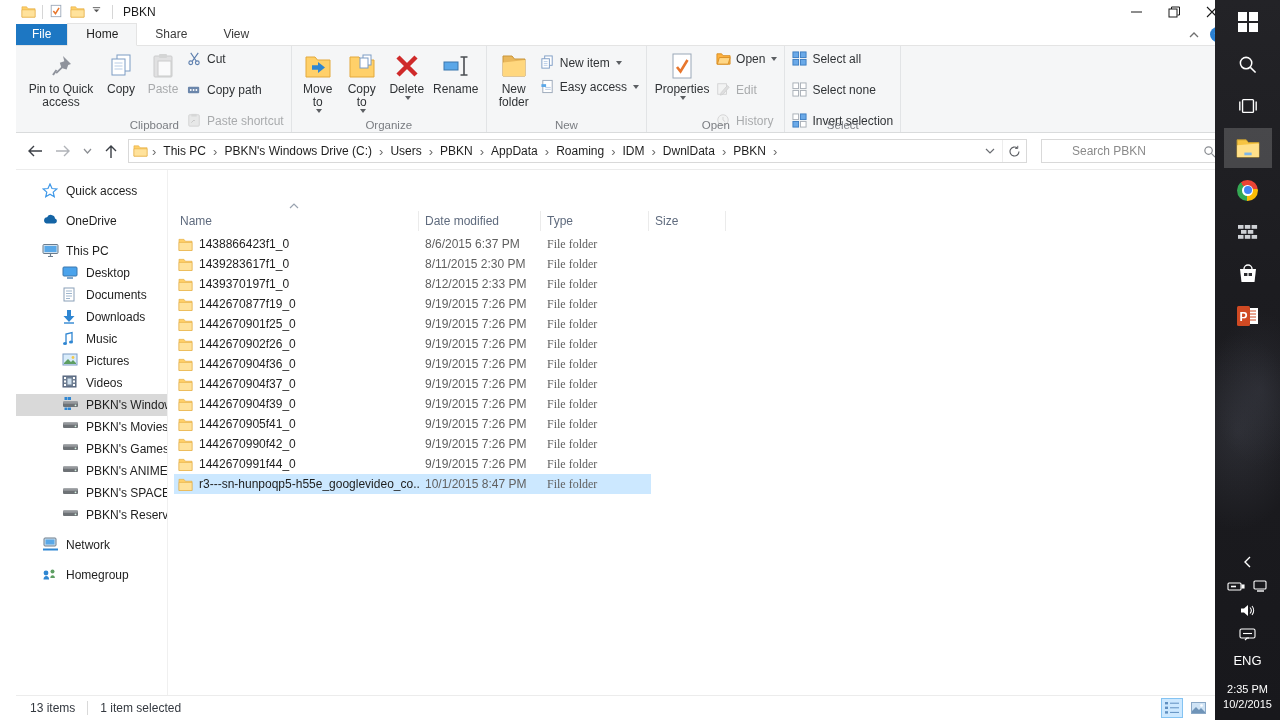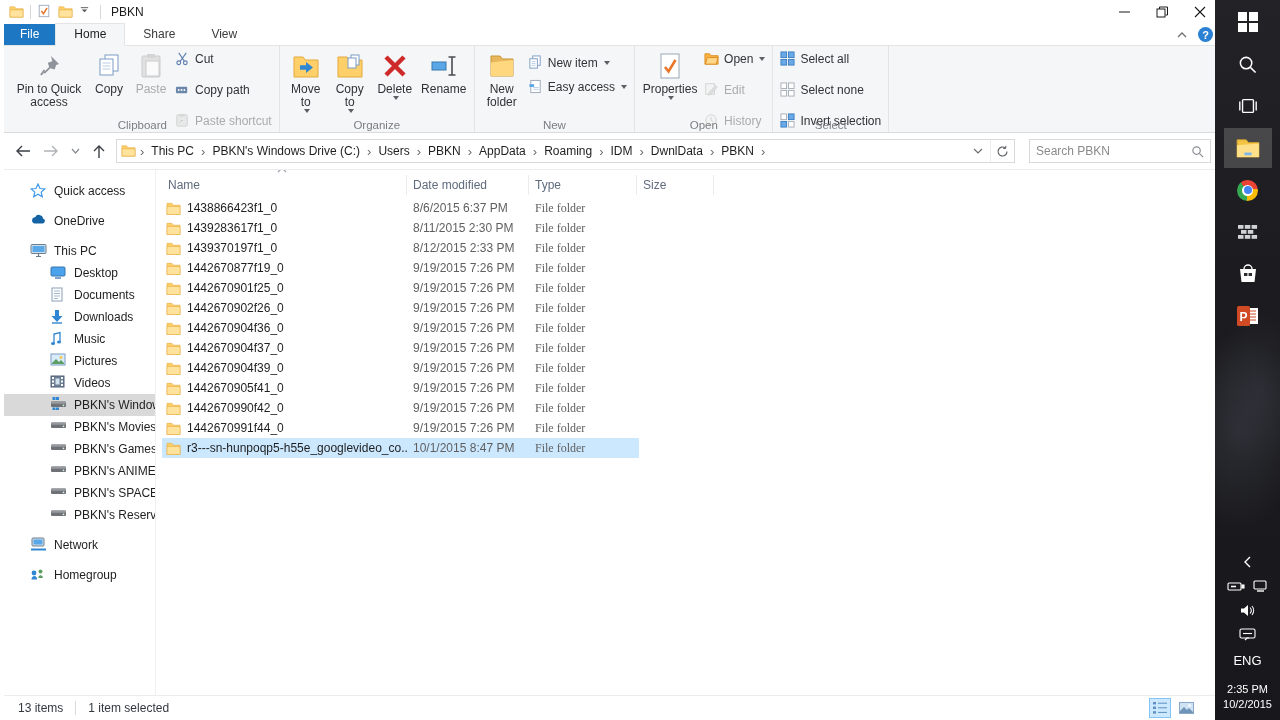--- a/index.html
+++ b/index.html
@@ -1,20 +1,20 @@
 <!DOCTYPE html>
 <html><head>
 <meta charset="utf-8">
 <style>
   * { margin:0; padding:0; box-sizing:border-box; }
   body { font-family:"Liberation Sans","DejaVu Sans",sans-serif; font-size:12px; color:#1e1e1e; }
   .screen { position:relative; width:1280px; height:720px; background:#fff; overflow:hidden; }
 
   
-  .window { position:absolute; left:4px; top:0; width:1215px; height:720px; background:#fff; display:flex; flex-direction:column; }
+  .window { position:absolute; left:16px; top:0; width:1215px; height:720px; background:#fff; display:flex; flex-direction:column; }
 
   
   .titlebar { height:23px; display:flex; align-items:center; background:#fff; position:relative; }
   .qat { display:flex; align-items:center; gap:6px; padding-left:5px; }
   .qat-sep { width:1px; height:14px; background:#d6d6d6; }
   .qat .icn { width:15px; height:15px; display:inline-flex; }
   .title-text { margin-left:10px; color:#1a1a1a; }
   .win-controls { position:absolute; right:0; top:0; height:23px; display:flex; }
   .win-btn { width:38px; height:23px; display:flex; align-items:center; justify-content:center; background:transparent; border:none; color:#1a1a1a; cursor:default; }
 
@@ -43,35 +43,35 @@
   
   .navbar { height:37px; display:flex; align-items:center; background:#fff; border-bottom:1px solid #ececec; padding:0 8px; gap:6px; }
   .nav-btn { width:22px; height:22px; display:flex; align-items:center; justify-content:center; }
   .addr-box { flex:1; height:24px; border:1px solid #d9d9d9; display:flex; align-items:center; padding-left:4px; background:#fff; }
   .addr-box .crumbs { flex:1; display:flex; align-items:center; overflow:hidden; white-space:nowrap; }
   .crumb { padding:2px 4px; color:#1e1e1e; }
   .crumb-sep { color:#6b6b6b; padding:0 3px; font-size:13px; }
   .addr-tools { display:flex; align-items:center; height:100%; }
   .addr-tool { width:24px; height:100%; display:flex; align-items:center; justify-content:center; border-left:1px solid #ededed; color:#555; }
   .search-box { width:182px; height:24px; border:1px solid #d9d9d9; display:flex; align-items:center; padding:0 6px; color:#8a8a8a; margin-left:8px; }
-  .search-box .ph { flex:1; }
+  .search-box .ph { flex:1;margin-left:24px; }
 
   
   .main { flex:1; display:flex; overflow:hidden; background:#fff; }
   .sidebar { width:152px; border-right:1px solid #f0f0f0; padding-top:10px; overflow:hidden; }
   .side-item { display:flex; align-items:center; height:22px; padding-left:26px; white-space:nowrap; cursor:default; }
   .side-item.top { margin-top:8px; }
   .side-item.top:first-child { margin-top:0; }
   .side-item.child { padding-left:46px; }
   .side-item.selected { background:#d9d9d9; }
   .s-icon { width:17px; height:17px; display:inline-flex; margin-right:7px; flex:none; }
   .s-label { overflow:hidden; }
 
   
-  .filelist { flex:1; padding-left:6px; position:relative; }
+  .filelist { flex:1; padding-left:6px; position:relative;margin-top:36px; }
   .col-headers { display:flex; height:26px; align-items:center; margin-top:2px; position:relative; color:#5f6b7e; }
   .col-h { padding-left:6px; border-right:1px solid #ebebeb; height:20px; line-height:20px; }
   .col-h.name { width:245px; position:relative; }
   .col-h.date { width:122px; }
   .col-h.type { width:108px; }
   .col-h.size { width:77px; }
   .sort-caret { position:absolute; top:-8px; left:115px; color:#9aa3b0; }
   .file-row { display:flex; height:20px; align-items:center; width:560px; }
   .file-row.selected { background:linear-gradient(to right,#cce8ff 0,#cce8ff 477px,transparent 477px); }
   .c-name { width:245px; display:flex; align-items:center; padding-left:4px; overflow:hidden; white-space:nowrap; }

